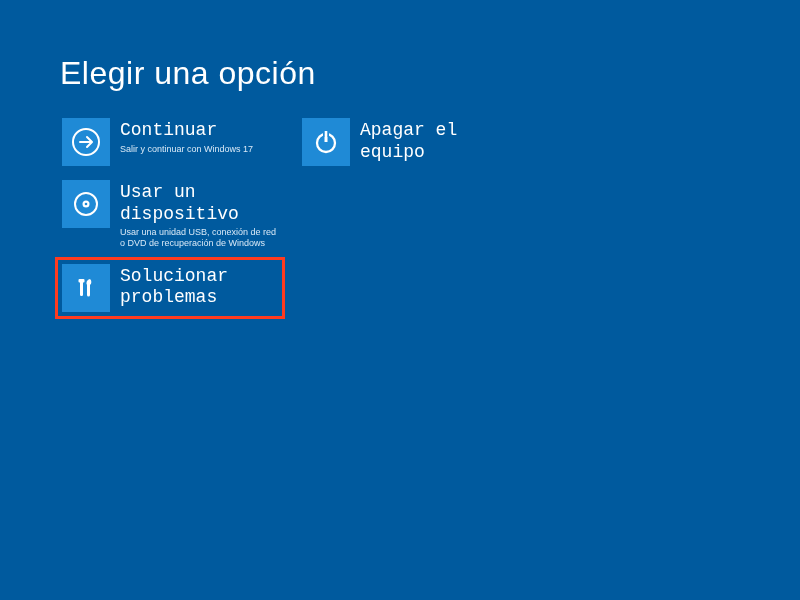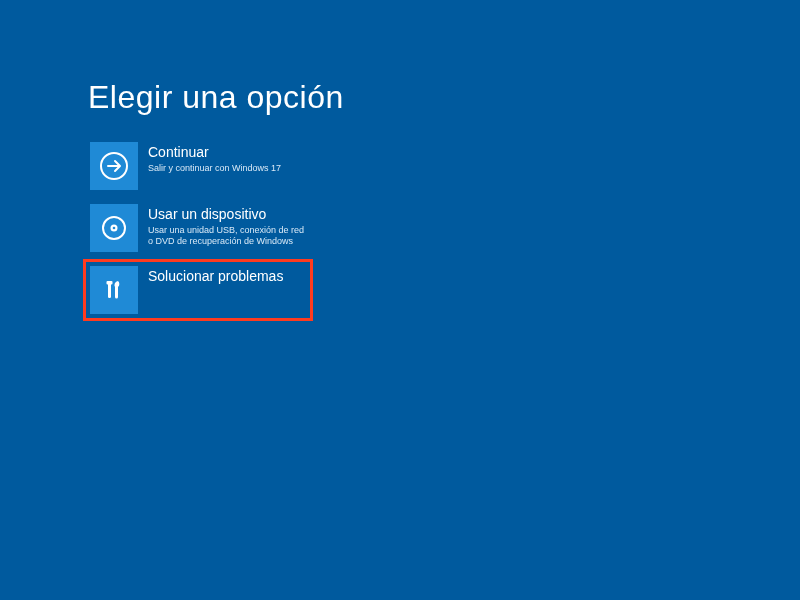--- a/index.html
+++ b/index.html
@@ -6,22 +6,21 @@
     body {
       width: 800px;
       height: 600px;
       background: #005a9e;
       font-family: "Segoe UI", Arial, sans-serif;
       color: #ffffff;
       overflow: hidden;
       position: relative;
     }
     .screen {
-      padding: 79px 60px;
-      margin-left: 28px;
+      padding: 55px 60px;
     }
     .title {
       font-size: 32px;
       font-weight: 300;
       margin-bottom: 24px;
       letter-spacing: 0.5px;
     }
     .tiles {
       display: flex;
       gap: 20px;
@@ -52,24 +51,25 @@
       display: flex;
       align-items: center;
       justify-content: center;
       flex-shrink: 0;
     }
     .tile-text {
       padding-top: 2px;
       flex: 1;
     }
     .tile-label {
-      font-size: 14px;
+      font-size: 18px;
       font-weight: 400;
       line-height: 1.2;
       margin-bottom: 2px;
+      font-family: Liberation Mono, monospace;
     }
     .tile-sub {
       font-size: 9px;
       font-weight: 300;
       line-height: 1.25;
       color: #d8e9f7;
     }
     svg { display: block; }
   </style>
 </head>
@@ -117,15 +117,33 @@
             <path d="M19 6 a4 4 0 0 0 -3 6 l0 10 a1.5 1.5 0 0 0 3 0 l0 -10 a4 4 0 0 0 0 -6 z" fill="#fff"></path>
           </svg>
         </div>
         <div class="tile-text">
           <div class="tile-label">Solucionar problemas</div>
         </div>
       </div>
 
     </div>
 
+    <div class="col">
+
+      <div class="tile">
+        <div class="tile-icon">
+          <svg width="30" height="30" viewBox="0 0 30 30">
+            <circle cx="15" cy="16" r="9" fill="none" stroke="#fff" stroke-width="2.3"></circle>
+            <rect x="13.7" y="4" width="2.6" height="11" fill="#fff"></rect>
+            <rect x="12" y="4" width="6" height="6" fill="#1f8ad6"></rect>
+            <rect x="13.7" y="4" width="2.6" height="11" fill="#fff"></rect>
+          </svg>
+        </div>
+        <div class="tile-text">
+          <div class="tile-label">Apagar el equipo</div>
+          <div class="tile-sub"></div>
+        </div>
+      </div>
+
+    </div>
 
   </div>
 </div>
 
 </body></html>

